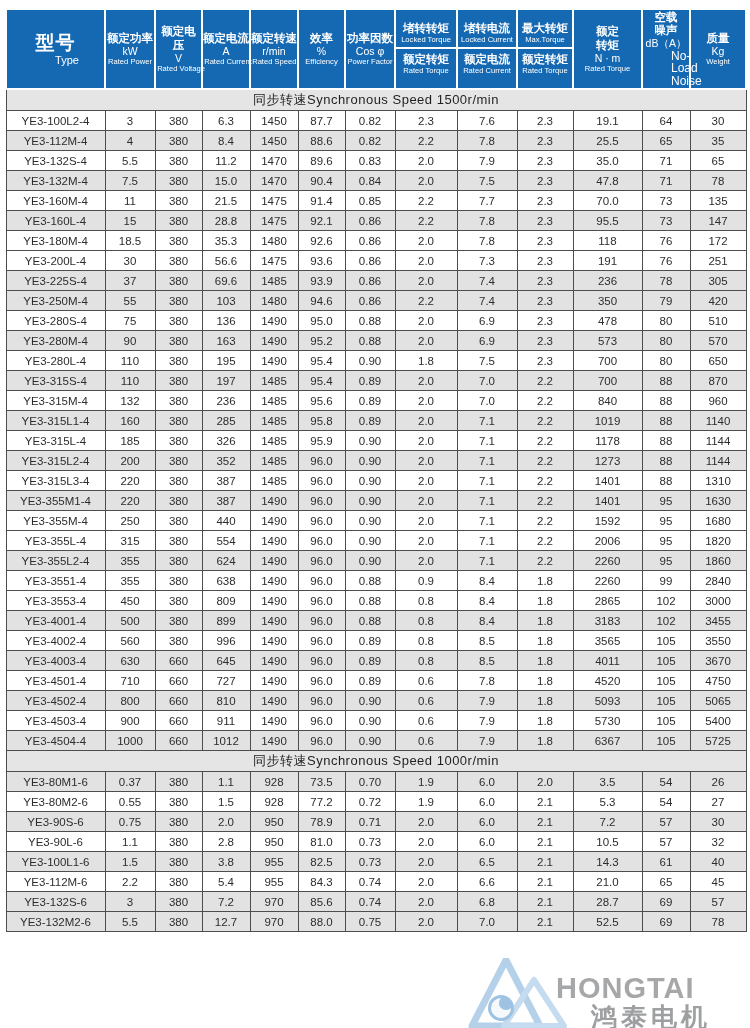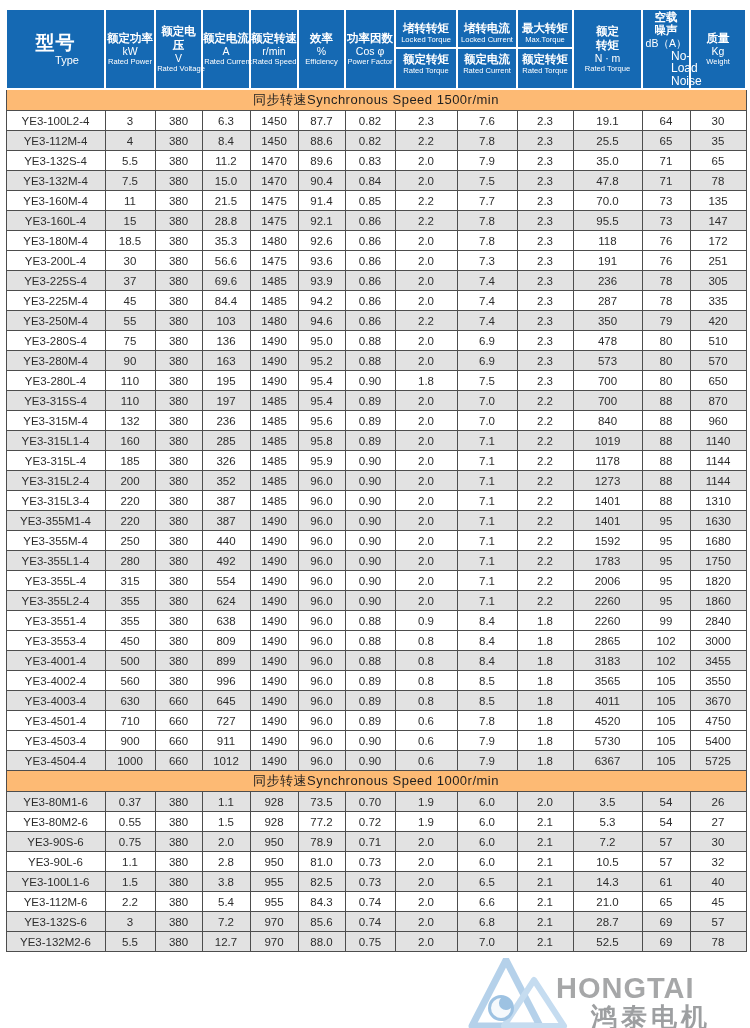--- a/index.html
+++ b/index.html
@@ -28,21 +28,21 @@
   .hsplit{padding:2px 0 3px 0;}
   .hsplit-top{border-bottom:2px solid #ffffff;margin-bottom:2px;}
   
   tbody td{
     border:1px solid #4d4d4d;background:#ffffff;color:#2d2d2d;
     font-size:11.5px;text-align:center;height:19px;padding:0;
     white-space:nowrap;overflow:hidden;
   }
   tr.shaded td{background:#e2e2e2;}
   tr.section-row td{
-    background:#fdba74;font-size:13px;color:#1f1f1f;height:20px;letter-spacing:.5px;
+    background:#e5e5e5;font-size:13px;color:#1f1f1f;height:20px;letter-spacing:.5px;
   }
   
   .watermark{
     position:absolute;left:468px;top:946px;width:270px;height:80px;
     pointer-events:none;opacity:.85;z-index:5;
   }
   .wm-logo{position:absolute;left:0;top:4px;}
   .wm-text{position:absolute;left:88px;top:20px;width:180px;}
   .wm-en{
     font-size:29px;font-weight:bold;color:#97989a;letter-spacing:1px;
@@ -291,35 +291,20 @@
           <td>1485</td>
           <td>93.9</td>
           <td>0.86</td>
           <td>2.0</td>
           <td>7.4</td>
           <td>2.3</td>
           <td>236</td>
           <td>78</td>
           <td>305</td>
         </tr>
-        <tr>
-          <td>YE3-225M-4</td>
-          <td>45</td>
-          <td>380</td>
-          <td>84.4</td>
-          <td>1485</td>
-          <td>94.2</td>
-          <td>0.86</td>
-          <td>2.0</td>
-          <td>7.4</td>
-          <td>2.3</td>
-          <td>287</td>
-          <td>78</td>
-          <td>335</td>
-        </tr>
         <tr class="shaded">
           <td>YE3-250M-4</td>
           <td>55</td>
           <td>380</td>
           <td>103</td>
           <td>1480</td>
           <td>94.6</td>
           <td>0.86</td>
           <td>2.2</td>
           <td>7.4</td>
@@ -486,35 +471,20 @@
           <td>1490</td>
           <td>96.0</td>
           <td>0.90</td>
           <td>2.0</td>
           <td>7.1</td>
           <td>2.2</td>
           <td>1592</td>
           <td>95</td>
           <td>1680</td>
         </tr>
-        <tr class="shaded">
-          <td>YE3-355L1-4</td>
-          <td>280</td>
-          <td>380</td>
-          <td>492</td>
-          <td>1490</td>
-          <td>96.0</td>
-          <td>0.90</td>
-          <td>2.0</td>
-          <td>7.1</td>
-          <td>2.2</td>
-          <td>1783</td>
-          <td>95</td>
-          <td>1750</td>
-        </tr>
         <tr>
           <td>YE3-355L-4</td>
           <td>315</td>
           <td>380</td>
           <td>554</td>
           <td>1490</td>
           <td>96.0</td>
           <td>0.90</td>
           <td>2.0</td>
           <td>7.1</td>
@@ -620,20 +590,35 @@
           <td>727</td>
           <td>1490</td>
           <td>96.0</td>
           <td>0.89</td>
           <td>0.6</td>
           <td>7.8</td>
           <td>1.8</td>
           <td>4520</td>
           <td>105</td>
           <td>4750</td>
+        </tr>
+        <tr class="shaded">
+          <td>YE3-4502-4</td>
+          <td>800</td>
+          <td>660</td>
+          <td>810</td>
+          <td>1490</td>
+          <td>96.0</td>
+          <td>0.90</td>
+          <td>0.6</td>
+          <td>7.9</td>
+          <td>1.8</td>
+          <td>5093</td>
+          <td>105</td>
+          <td>5065</td>
         </tr>
         <tr>
           <td>YE3-4503-4</td>
           <td>900</td>
           <td>660</td>
           <td>911</td>
           <td>1490</td>
           <td>96.0</td>
           <td>0.90</td>
           <td>0.6</td>

